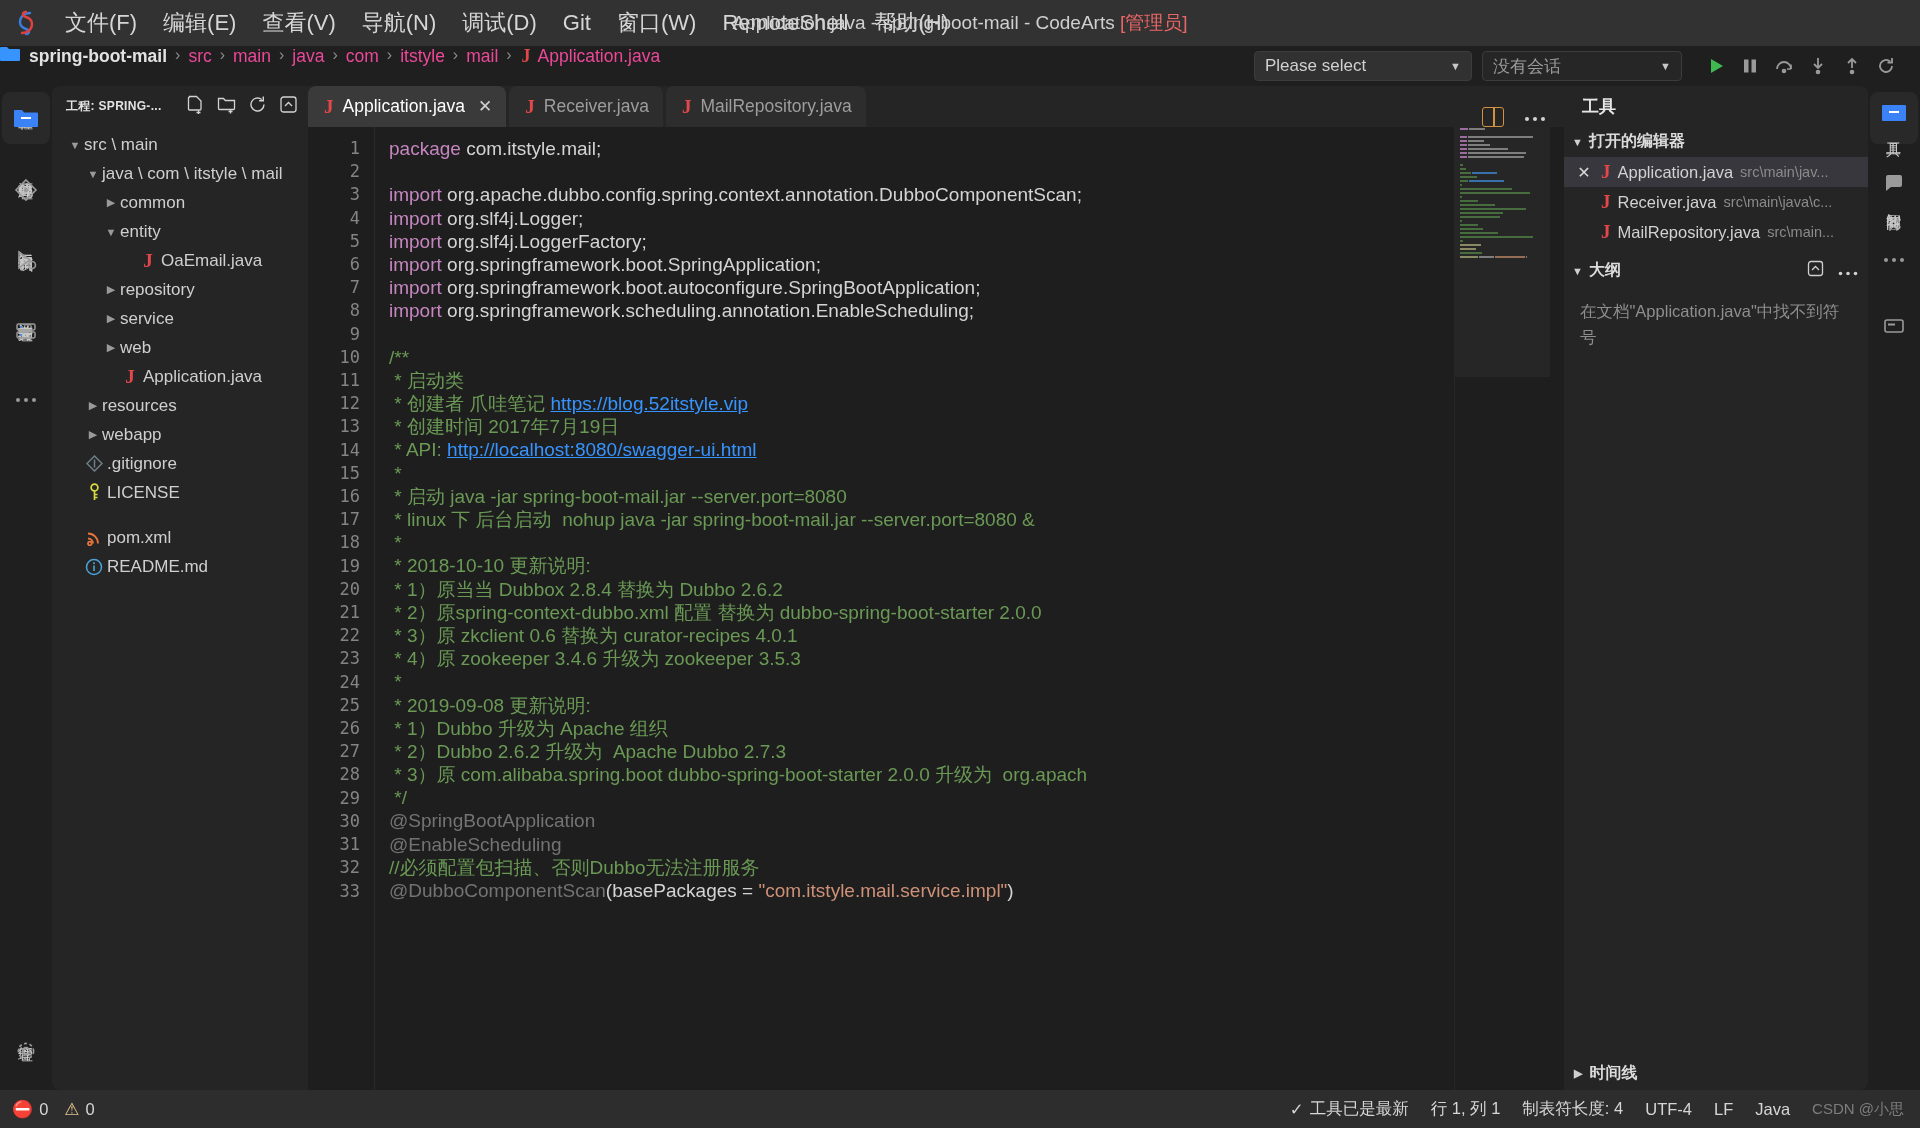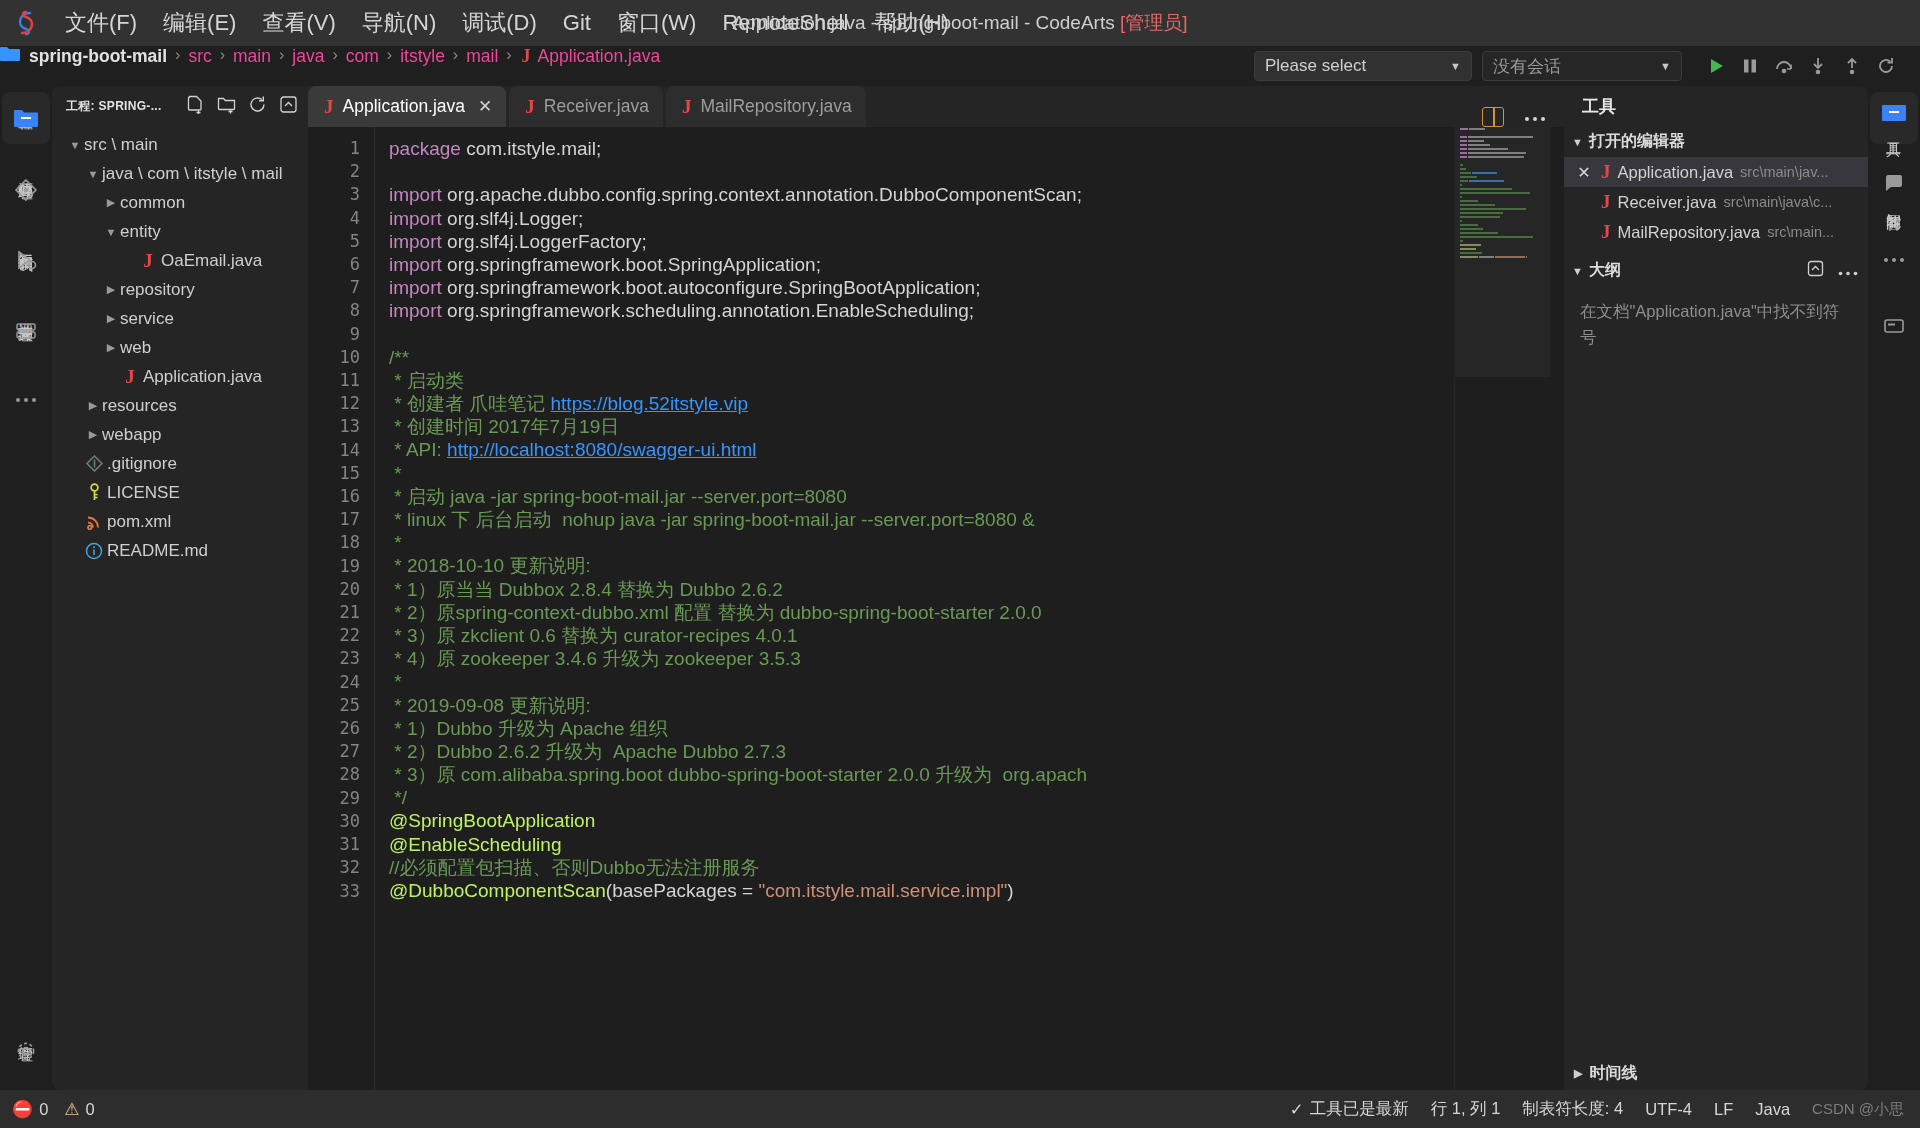--- a/index.html
+++ b/index.html
@@ -120,21 +120,21 @@
   .code {
     flex: 1 1 auto; padding: 10px 0 0 14px; font-family: Liberation Sans, sans-serif;
     font-size: 19px; line-height: 23.2px; white-space: pre; overflow: hidden;
     border-left: 1px solid #2b2b2b; min-width: 0;
   }
   .code .ln { height: 23.2px; }
   .kw { color: #c586c0; }
   .id { color: #d4d4d4; }
   .cm { color: #6a9955; }
   .str { color: #ce9178; }
-  .ann { color: #bef264; text-align: center; }
+  .ann { color: #737373; text-align: center; }
   .lnk { color: #3794ff; text-decoration: underline; }
 
   .minimap {
     width: 96px; flex: 0 0 96px; background: #1e1e1e; position: relative; overflow: hidden;
     border-left: 1px solid #262626;
   }
   .mm-slider { position: absolute; left: 0; right: 0; top: 0; height: 250px; background: rgba(255,255,255,.04); }
   .scrollbar-col { width: 14px; flex: 0 0 14px; background: #1e1e1e; }
 
   
@@ -443,21 +443,21 @@
           <div class="row" style="padding-left: 14px;">
             <span class="tw none"></span>
             <span class="fico">
               <svg width="15" height="19" viewBox="0 0 15 19">
                 <circle cx="7.5" cy="4.5" r="3.4" fill="none" stroke="#d8d842" stroke-width="1.7"></circle>
                 <path d="M7.5 8v9M7.5 11.5h3M7.5 14.5h3" stroke="#d8d842" stroke-width="1.7" fill="none"></path>
               </svg>
             </span>
             <span>LICENSE</span>
           </div>
-          <div class="row" style="padding-left: 14px;">
+          <div class="row" style="padding-left: 14px; margin-top: 16px;">
             <span class="tw none"></span>
             <span class="fico">
               <svg width="17" height="17" viewBox="0 0 17 17">
                 <path d="M2 14.5a1.8 1.8 0 103.6 0 1.8 1.8 0 10-3.6 0M2 9.5a5 5 0 015 5M2 4.5a10 10 0 0110 10" fill="none" stroke="#e8743b" stroke-width="1.8"></path>
               </svg>
             </span>
             <span>pom.xml</span>
           </div>
           <div class="row" style="padding-left: 14px;">
             <span class="tw none"></span>

